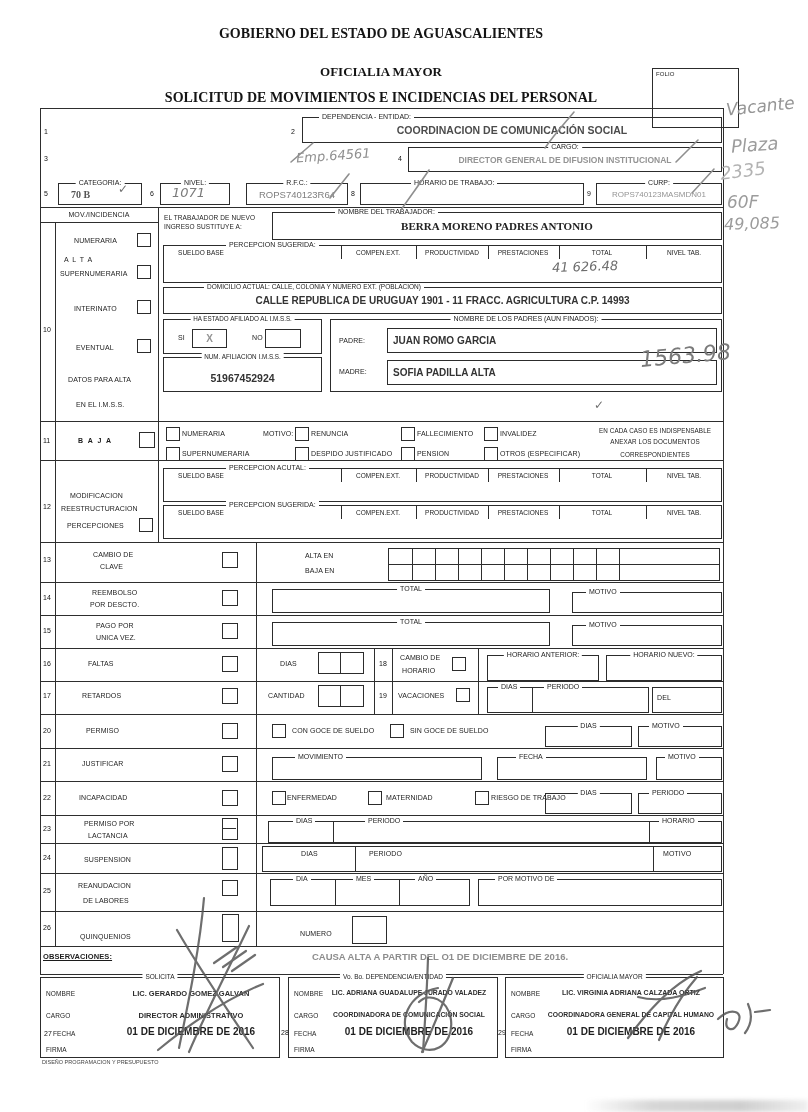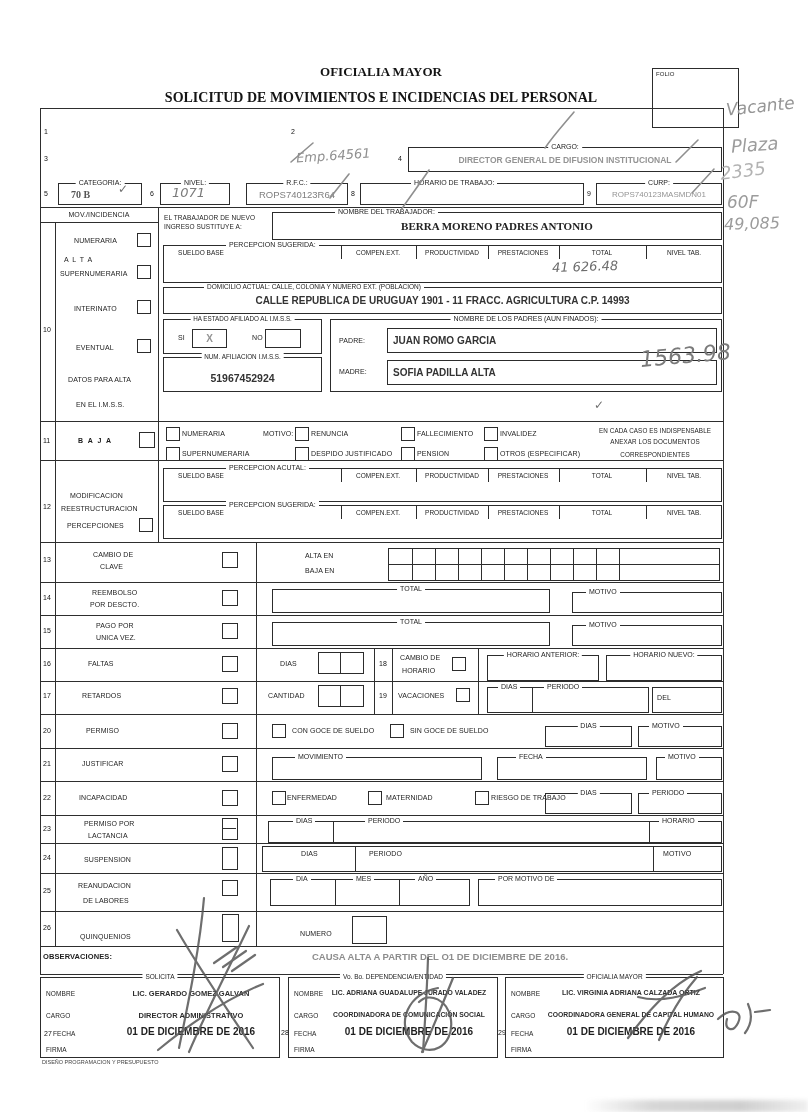--- a/index.html
+++ b/index.html
@@ -26,20 +26,21 @@
   .tick{position:absolute;top:0;height:13px;border-left:1.1px solid #2c2c2c;width:0;}
   svg.scrawl{position:absolute;left:0;top:0;pointer-events:none;}
   .smudge{position:absolute;left:585px;top:1100px;width:223px;height:12px;filter:blur(2px);
     background:linear-gradient(90deg,rgba(120,120,120,0),rgba(110,110,110,.28) 30%,rgba(95,95,95,.3) 70%,rgba(130,130,130,.12));}
 </style>
 </head>
 <body>
 
 <div id="page">
 
+  <div class="ttl" style="top:26px;font-size:14px;">GOBIERNO DEL ESTADO DE AGUASCALIENTES</div>
   <div class="ttl" style="top:64px;font-size:13px;">OFICIALIA MAYOR</div>
   <div class="ttl" style="top:90px;font-size:14px;">SOLICITUD DE MOVIMIENTOS E INCIDENCIAS DEL PERSONAL</div>
 
   <div class="box" style="left:652px;top:68px;width:85px;height:58px;border-width:1.6px;">
     <span class="lab" style="left:3px;top:2px;font-size:6px;">FOLIO</span>
   </div>
 
   <div class="vl" style="left:40px;top:108px;height:866px;"></div>
   <div class="vl" style="left:723px;top:108px;height:866px;"></div>
   <div class="hl" style="left:40px;top:108px;width:683px;"></div>
@@ -63,20 +64,24 @@
   <div class="hl" style="left:40px;top:974px;width:683px;"></div>
   <div class="vl" style="left:55px;top:222px;height:724px;"></div>
   <div class="vl" style="left:158px;top:207px;height:335px;"></div>
   <div class="vl" style="left:256px;top:542px;height:404px;"></div>
   <div class="vl" style="left:374px;top:648px;height:66px;"></div>
   <div class="vl" style="left:392px;top:648px;height:66px;"></div>
   <div class="vl" style="left:478px;top:648px;height:66px;"></div>
 
   <span class="n" style="left:44px;top:128px;">1</span>
   <span class="n" style="left:291px;top:128px;">2</span>
+  <div class="box" style="left:302px;top:117px;width:418px;height:24px;">
+    <span class="lob" style="left:16px;">DEPENDENCIA - ENTIDAD:</span>
+    <div class="bv val" style="font-size:10.5px;">COORDINACION DE COMUNICACIÓN SOCIAL</div>
+  </div>
 
   <span class="n" style="left:44px;top:155px;">3</span>
   <span class="n" style="left:398px;top:155px;">4</span>
   <div class="box" style="left:408px;top:147px;width:312px;height:23px;">
     <span class="lob c">CARGO:</span>
     <div class="bv val vlight" style="font-size:8.5px;">DIRECTOR GENERAL DE DIFUSION INSTITUCIONAL</div>
   </div>
 
   <span class="n" style="left:44px;top:190px;">5</span>
   <div class="box" style="left:58px;top:183px;width:82px;height:20px;">
@@ -390,21 +395,21 @@
   <div class="box" style="left:478px;top:879px;width:242px;height:25px;">
     <span class="lob" style="left:16px;">POR MOTIVO DE</span>
   </div>
 
   <span class="n" style="left:43px;top:924px;">26</span>
   <span class="lab" style="left:80px;top:933px;">QUINQUENIOS</span>
   <div class="cb" style="left:222px;top:914px;width:15px;height:26px;"></div>
   <span class="lab" style="left:300px;top:930px;">NUMERO</span>
   <div class="box" style="left:352px;top:916px;width:33px;height:26px;"></div>
 
-  <span class="lab" style="left:43px;top:952px;font-weight:bold;font-size:7.5px;">OBSERVACIONES:</span>
+  <span class="lab" style="left:43px;top:952px;font-weight:bold;font-size:7.5px;text-decoration:underline;">OBSERVACIONES:</span>
   <span class="a" style="left:440px;top:951px;transform:translateX(-50%);font-size:9.5px;font-weight:bold;color:#8d8d8d;white-space:nowrap;">CAUSA ALTA A PARTIR DEL O1 DE DICIEMBRE DE 2016.</span>
 
   <div class="box" style="left:40px;top:977px;width:238px;height:79px;">
     <span class="lob c" style="font-size:6.5px;">SOLICITA</span>
     <span class="lab" style="left:5px;top:12px;font-size:6.5px;">NOMBRE</span>
     <span class="a" style="left:150px;top:11px;transform:translateX(-50%);font-size:7.5px;font-weight:bold;color:#2d2d2d;white-space:nowrap;">LIC. GERARDO GOMEZ GALVAN</span>
     <span class="lab" style="left:5px;top:34px;font-size:6.5px;">CARGO</span>
     <span class="a" style="left:150px;top:33px;transform:translateX(-50%);font-size:7.5px;font-weight:bold;color:#2d2d2d;white-space:nowrap;">DIRECTOR ADMINISTRATIVO</span>
     <span class="n" style="left:3px;top:52px;">27</span>
     <span class="lab" style="left:12px;top:52px;font-size:6.5px;">FECHA</span>

